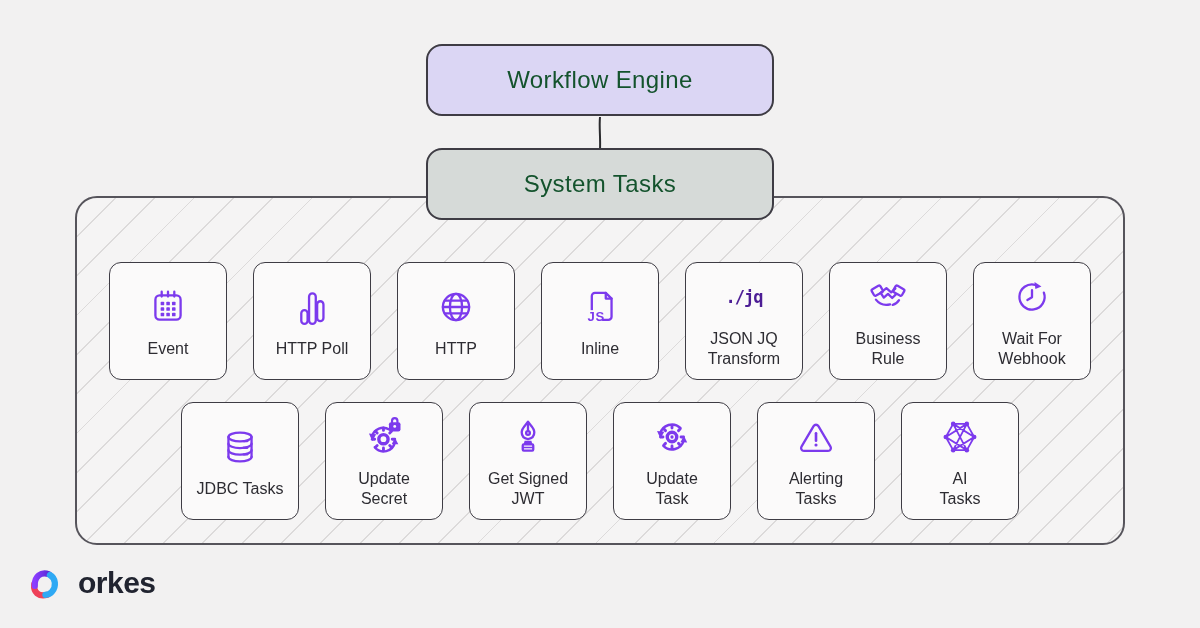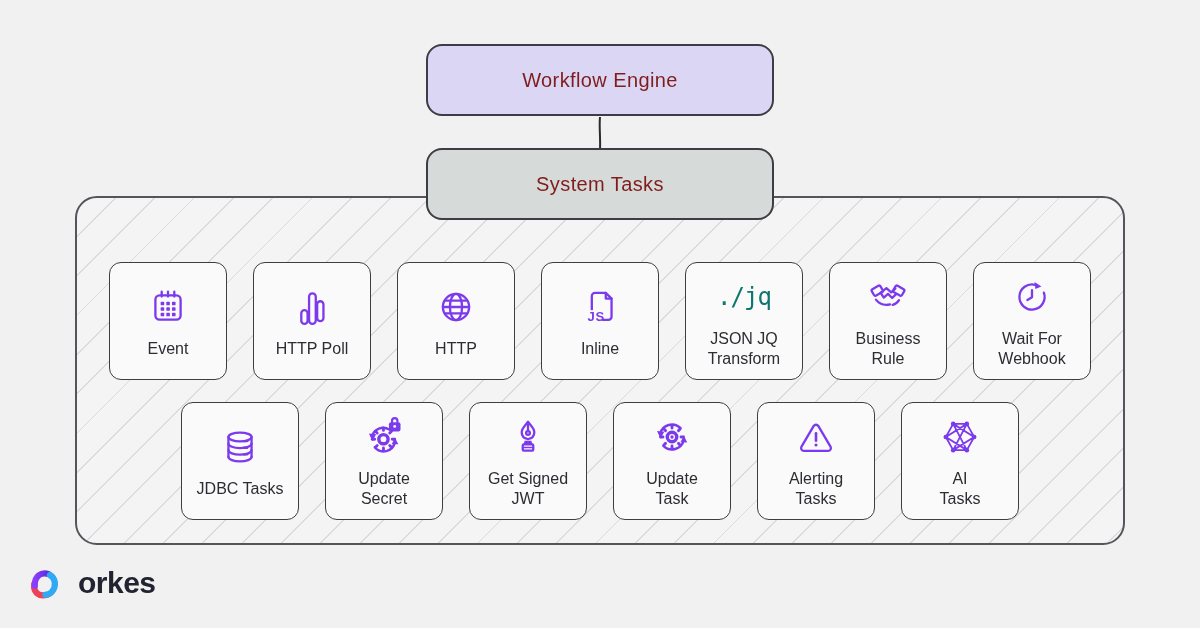--- a/index.html
+++ b/index.html
@@ -7,21 +7,21 @@
   body {
     width:1200px; height:628px; position:relative; overflow:hidden;
     background:#F2F1F1;
     font-family:"Liberation Sans", sans-serif;
     color:#2E2D33;
   }
   .top-box {
     position:absolute; width:348px; height:72px; left:426px;
     border:2px solid #3E3C44; border-radius:16px;
     display:flex; align-items:center; justify-content:center;
-    font-size:20px; font-weight:500; letter-spacing:.4px; color:#7f1d1d;
+    font-size:24px; font-weight:500; letter-spacing:.4px; color:#14532d;
     z-index:3;
   }
   .engine-box { top:44px; background:#DBD6F4; }
   .tasks-box  { top:148px; background:#D6DAD8; }
   .flow-arrow { position:absolute; left:588px; top:115px; z-index:2; }
 
   .hatch-container {
     position:absolute; left:75px; top:196px; width:1050px; height:349px;
     border:2px solid #56545B; border-radius:22px;
     background:
@@ -42,22 +42,22 @@
     display:flex; flex-direction:column; align-items:center; justify-content:center;
     gap:9px; padding:6px;
   }
   .icon { height:46px; display:flex; align-items:center; justify-content:center; }
   .icon svg .s { stroke:#7C3AED; stroke-width:2.2; fill:none; stroke-linecap:round; stroke-linejoin:round; }
   .icon svg .s3 { stroke-width:3.1; }
   .icon svg .f { fill:#7C3AED; stroke:none; }
   .icon svg .w { fill:#FBFAFA; stroke:none; }
   .icon svg .jstext { fill:#7C3AED; font-family:"Liberation Sans",sans-serif; font-weight:bold; font-size:12.5px; letter-spacing:.5px; }
   .jq-text {
-    font-family:"DejaVu Sans Mono", monospace; font-weight:normal;
-    font-size:24px; color:#0f766e; letter-spacing:-1px;
+    font-family:"DejaVu Sans Mono", monospace; font-weight:bold;
+    font-size:17px; color:#4c1d95; letter-spacing:-1px;
   }
   .card-label {
     font-size:16px; line-height:1.25; text-align:center;
     white-space:pre-line; color:#2D2C32; font-weight:500;
   }
   .logo { position:absolute; left:27px; top:566px; display:flex; align-items:center; gap:17px; }
   .logo-text { font-size:30px; font-weight:bold; color:#212430; letter-spacing:-.5px; }
 </style>
 </head>
 <body>

